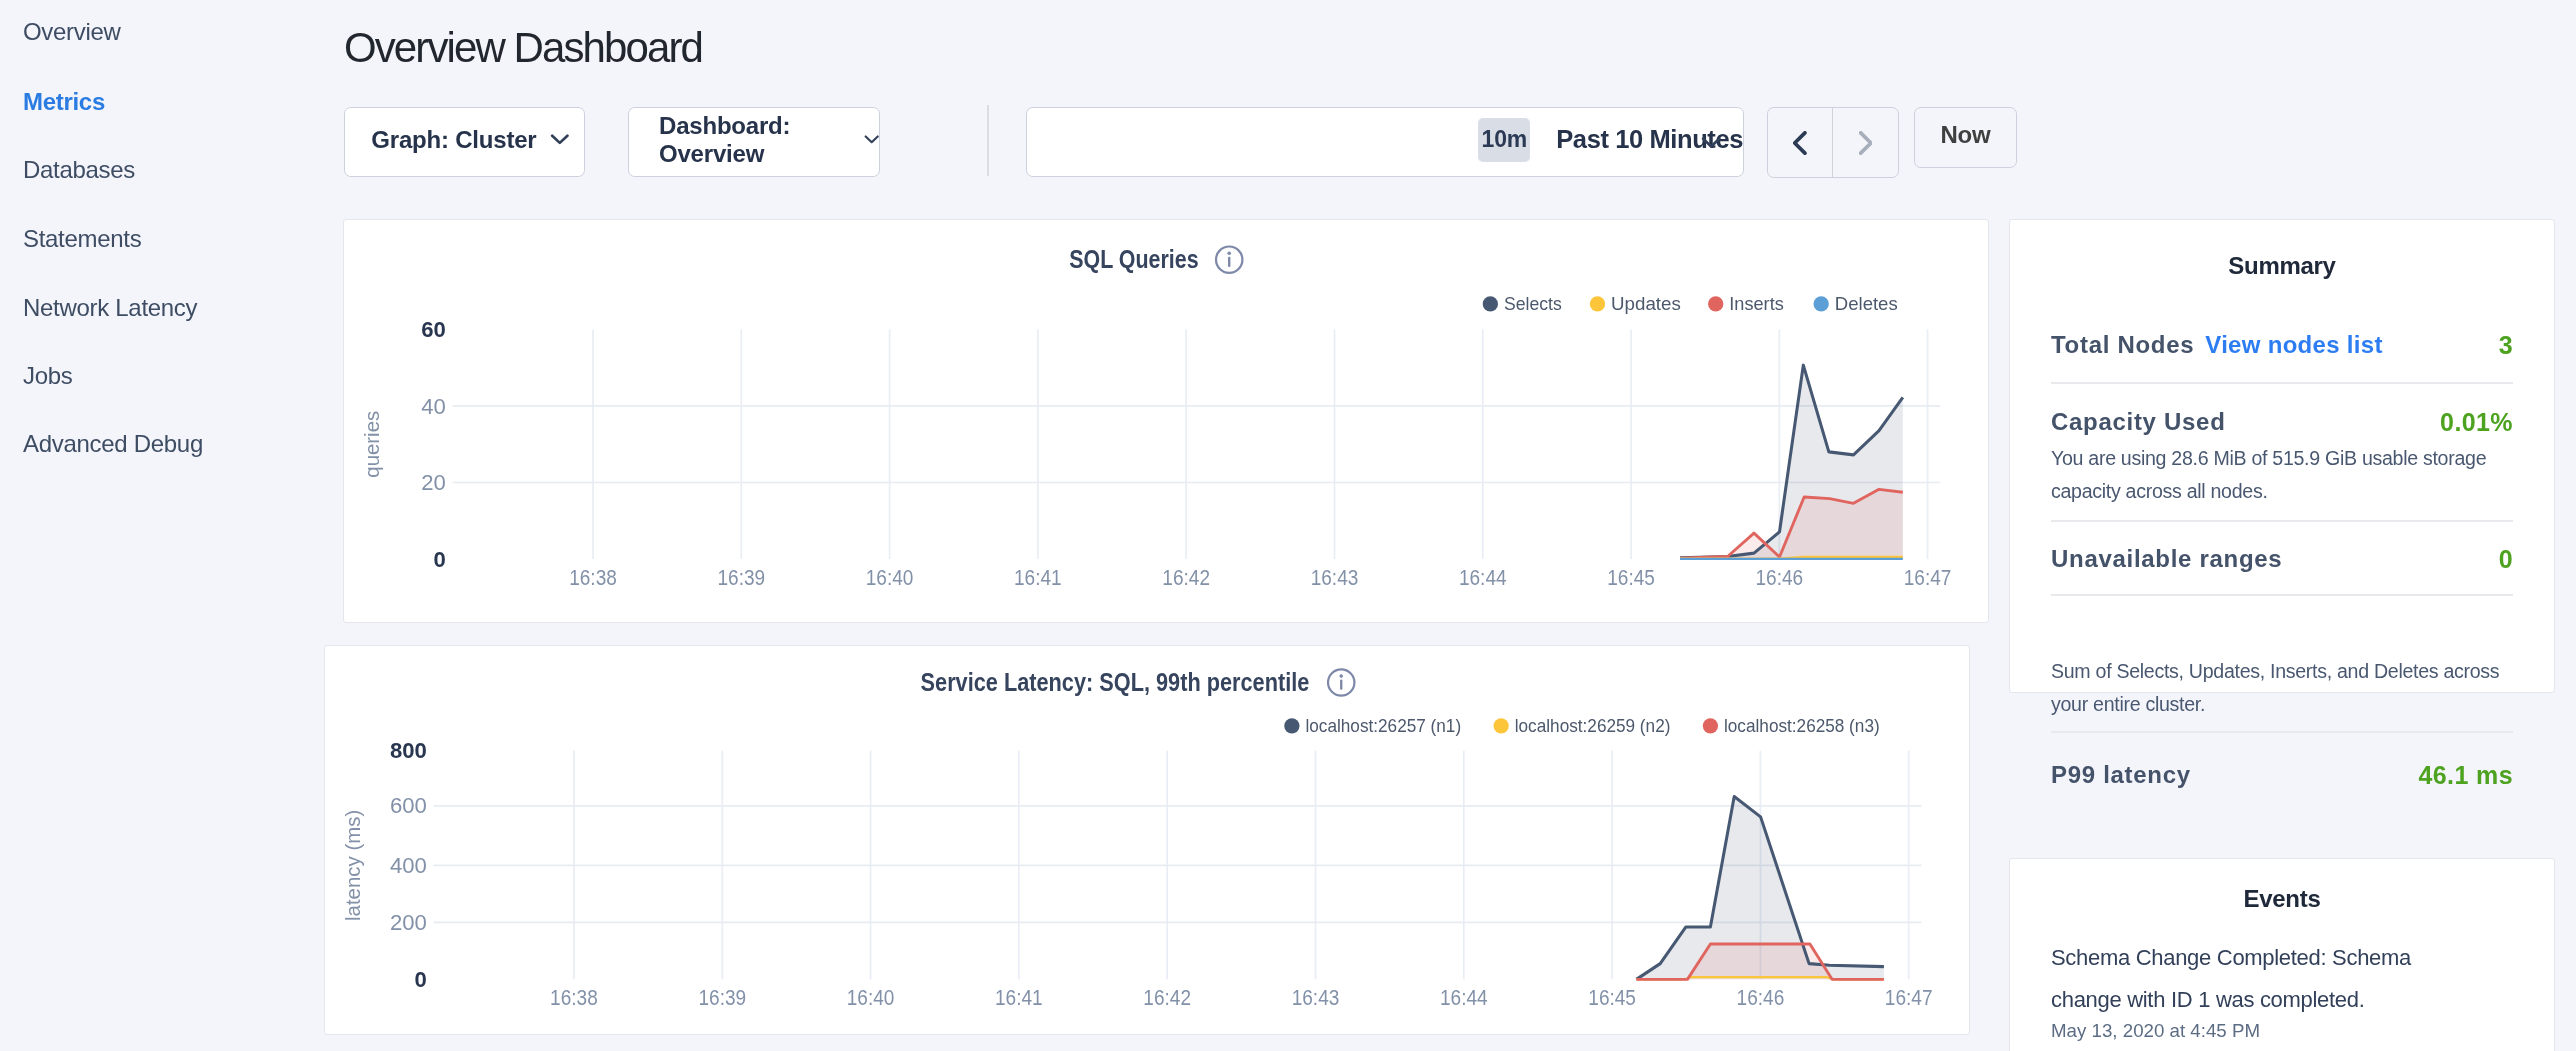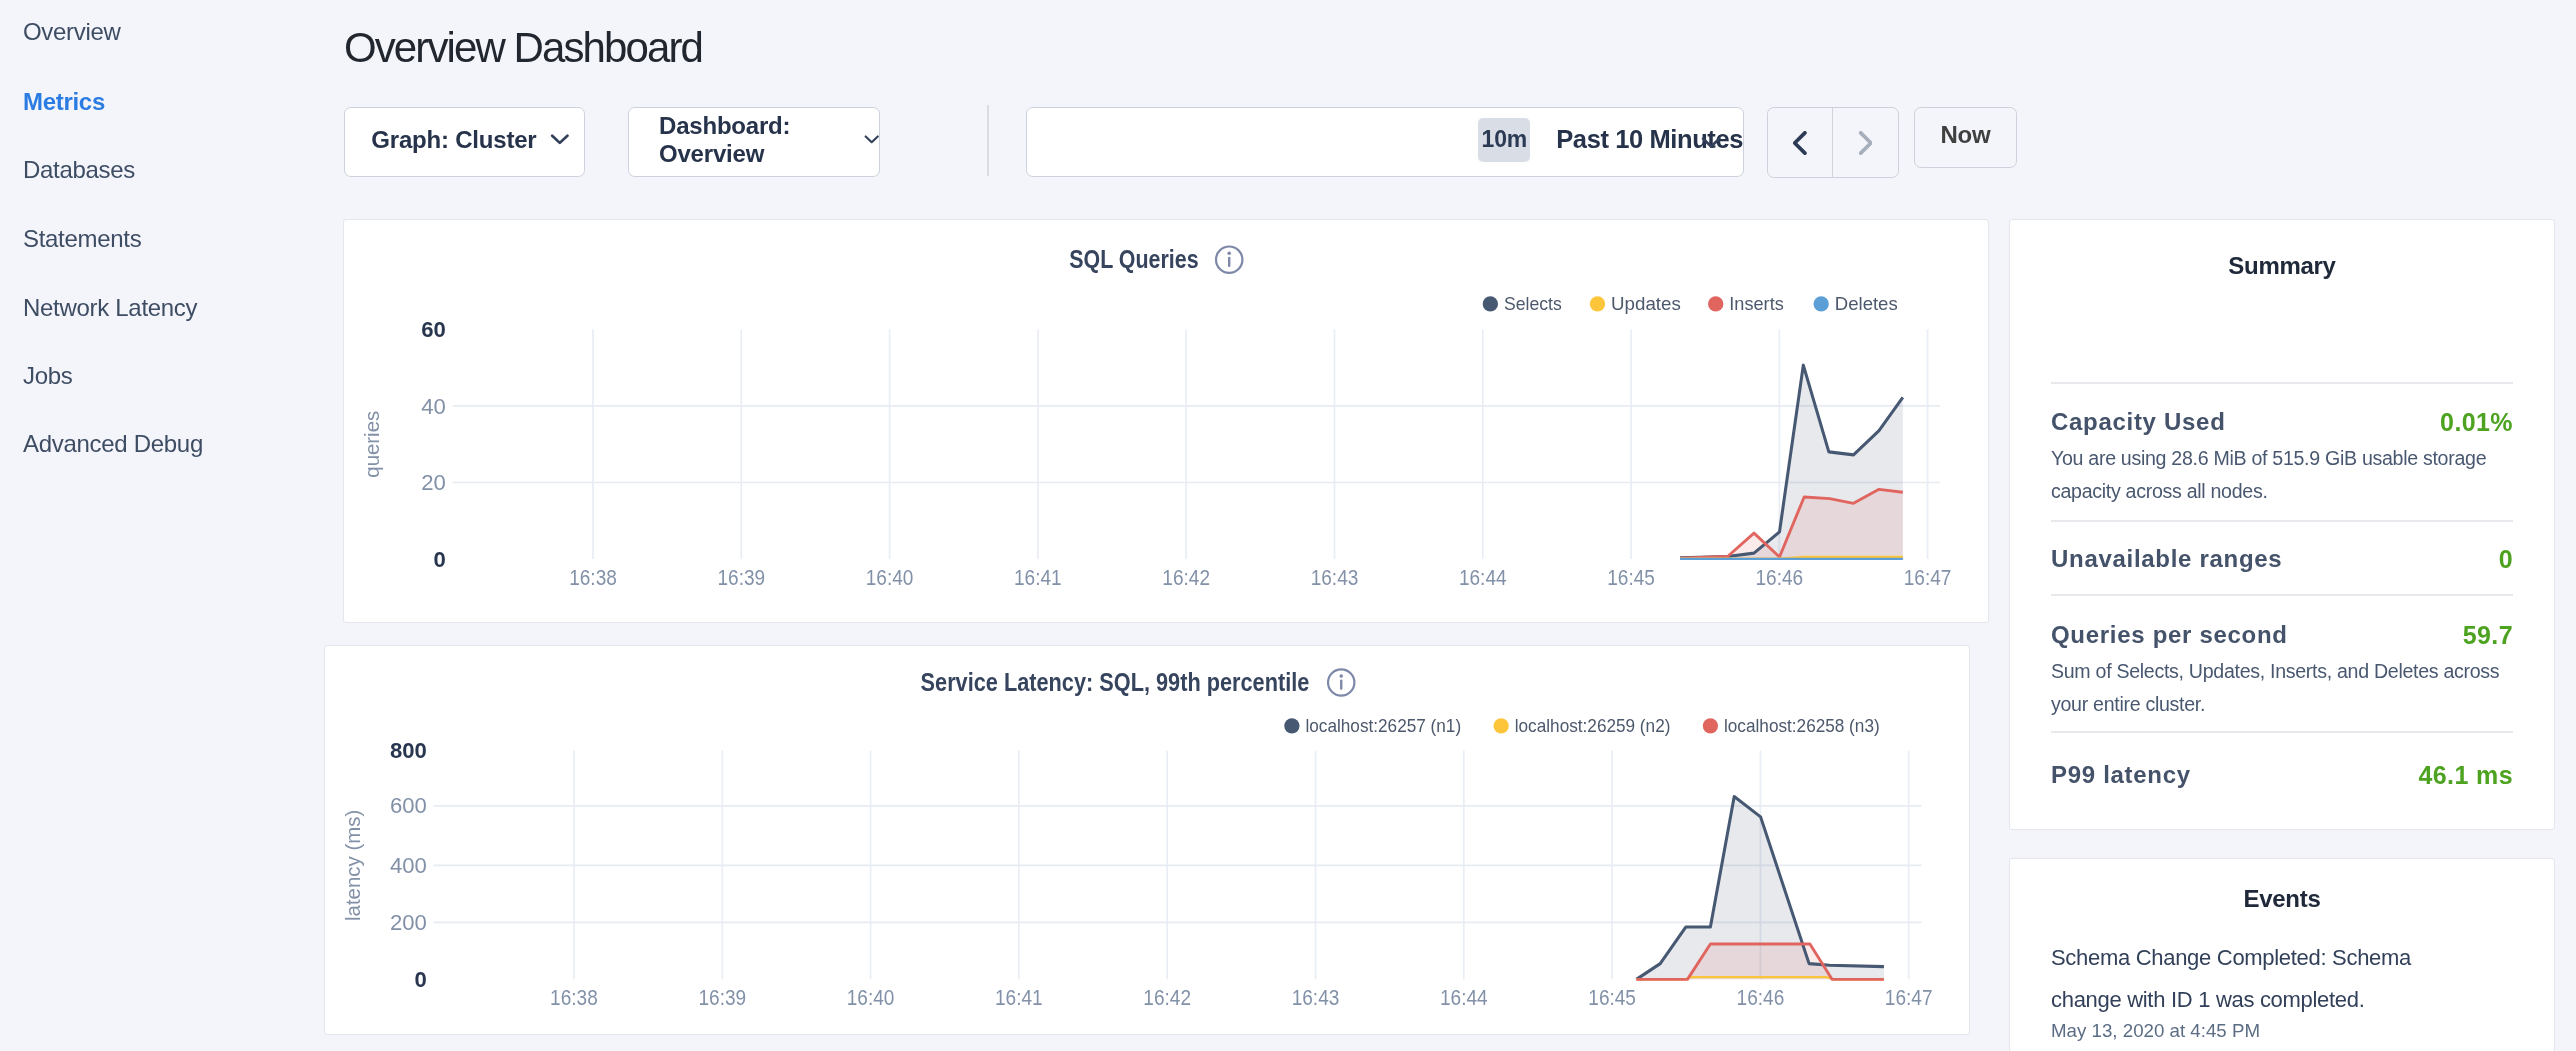--- a/index.html
+++ b/index.html
@@ -159,29 +159,29 @@
 <text x="1689.8" y="424" text-anchor="middle" font-size="25" fill="#8291a8" textLength="56" lengthAdjust="spacingAndGlyphs">16:46</text>
 <text x="1864.1" y="424" text-anchor="middle" font-size="25" fill="#8291a8" textLength="56" lengthAdjust="spacingAndGlyphs">16:47</text>
 <polygon points="1544.0,394.0 1572.0,375.5 1602.0,332.5 1631.0,332.5 1659.0,179.0 1690.0,203.0 1747.0,375.5 1771.0,377.5 1835.0,379.0 1835.0,394.0 1544.0,394.0" fill="#475872" fill-opacity="0.13"></polygon>
 <polygon points="1544.0,394.0 1604.0,394.0 1631.0,352.5 1748.0,352.5 1774.0,394.0 1835.0,394.0 1835.0,394.0 1544.0,394.0" fill="#e0655f" fill-opacity="0.13"></polygon>
 <polyline points="1544.0,394.0 1572.0,375.5 1602.0,332.5 1631.0,332.5 1659.0,179.0 1690.0,203.0 1747.0,375.5 1771.0,377.5 1835.0,379.0" fill="none" stroke="#475872" stroke-width="3.6" stroke-linejoin="round"></polyline>
 <polyline points="1544.0,394.0 1601.0,394.0 1608.0,391.5 1768.0,391.5 1776.0,394.0 1835.0,394.0" fill="none" stroke="#fdc53a" stroke-width="2.6" stroke-linejoin="round"></polyline>
 <polyline points="1544.0,394.0 1604.0,394.0 1631.0,352.5 1748.0,352.5 1774.0,394.0 1835.0,394.0" fill="none" stroke="#e0655f" stroke-width="3.4" stroke-linejoin="round"></polyline>
 </svg>
 </div>
 
-<div class="panel" style="left:2009px;top:219px;width:546px;height:611px">
+<div class="panel" style="left:2009px;top:219px;width:546px;height:474px">
 <div class="stitle">Summary</div>
+<div class="srow" style="top:111px"><span class="slabel">Total Nodes</span><span class="slink">View nodes list</span><span class="sval">3</span></div>
 <div class="sdiv" style="top:162px"></div>
 <div class="srow" style="top:188px"><span class="slabel">Capacity Used</span><span class="sval">0.01%</span></div>
 <div class="sdesc" style="top:222px">You are using 28.6 MiB of 515.9 GiB usable storage capacity across all nodes.</div>
 <div class="sdiv" style="top:300px"></div>
 <div class="srow" style="top:325px"><span class="slabel">Unavailable ranges</span><span class="sval">0</span></div>
 <div class="sdiv" style="top:374px"></div>
-<div class="srow" style="top:401px"><span class="slabel">Queries per second</span><span class="sval">59.7</span></div>
 <div class="sdesc" style="top:435px">Sum of Selects, Updates, Inserts, and Deletes across your entire cluster.</div>
 <div class="sdiv" style="top:511px"></div>
 <div class="srow" style="top:541px"><span class="slabel">P99 latency</span><span class="sval">46.1 ms</span></div>
 
 </div>
 
 <div class="panel" style="left:2009px;top:858px;width:546px;height:238px">
   <div class="stitle" style="top:26px">Events</div>
   <div class="abs" style="left:41px;top:78px;width:408px;font-size:22px;line-height:42px;color:#32405a;letter-spacing:-0.3px">Schema Change Completed: Schema change with ID 1 was completed.</div>
   <div class="abs" style="left:41px;top:161px;font-size:18.7px;color:#5b6c84;letter-spacing:0px">May 13, 2020 at 4:45 PM</div>

